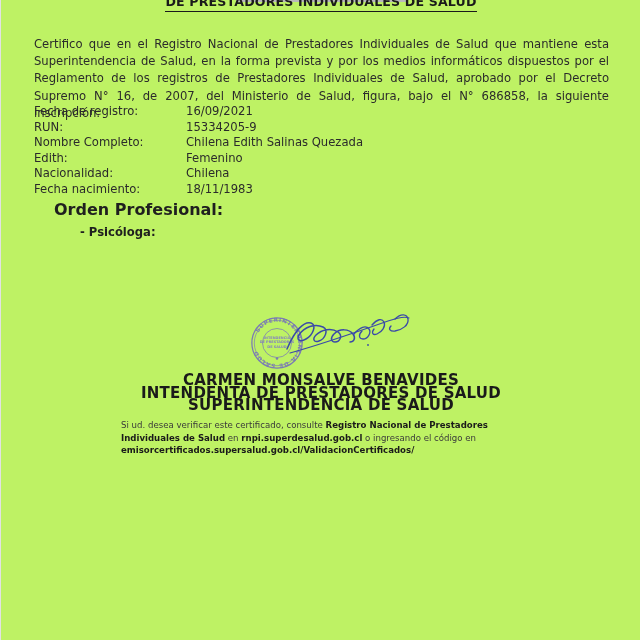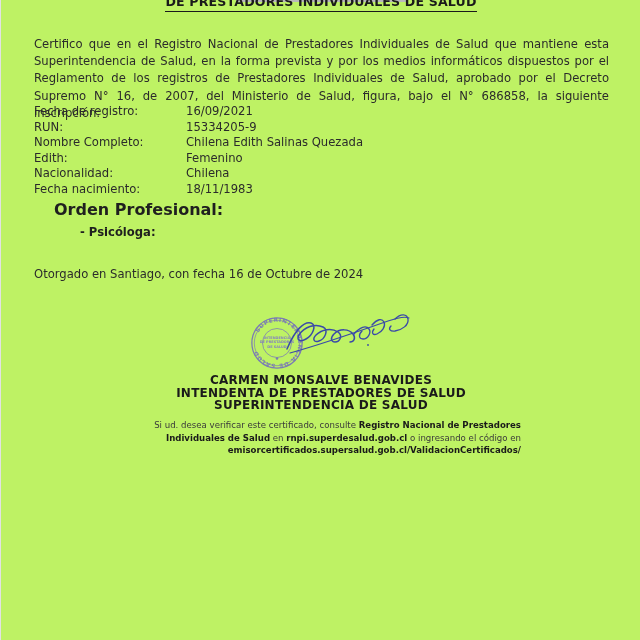--- a/index.html
+++ b/index.html
@@ -141,34 +141,34 @@
     height: 55px;
   }
 
   
   .signatory {
     position: absolute;
     left: 0;
     top: 374px;
     width: 640px;
     text-align: center;
-    font-size: 12px;
+    font-size: 15px;
     font-weight: bold;
     line-height: 12.6px;
     letter-spacing: 0.25px;
     color: #1a1a1a;
   }
 
   
   .footer {
     position: absolute;
     left: 120px;
     top: 419px;
     width: 400px;
-    text-align: right;
+    text-align: left;
     font-size: 8.6px;
     line-height: 12.6px;
     color: #3a3a3a;
   }
   .footer b { font-weight: bold; color: #1a1a1a; }
 </style>
 </head>
 <body>
 
 <div id="page">
@@ -208,21 +208,20 @@
     <tr>
       <td class="lbl">Fecha nacimiento:</td>
       <td class="val">18/11/1983</td>
     </tr>
   </tbody>
     </table>
 
   <div class="orden-head">Orden Profesional:</div>
   <div class="orden-item">- Psicóloga:</div>
 
-  <div class="otorgado">Otorgado en Santiago, con fecha 16 de Octubre de 2024</div>
 
   <div class="sig-area">
 
     <svg class="seal" viewBox="0 0 120 120">
       <defs>
         <path id="ringpath" d="M 60,60 m -44,0 a 44,44 0 1,1 88,0 a 44,44 0 1,1 -88,0"></path>
       </defs>
       <circle cx="60" cy="60" r="52" fill="none" stroke="#7b7bb4" stroke-width="2.6"></circle>
       <circle cx="60" cy="60" r="47" fill="none" stroke="#7b7bb4" stroke-width="1.4"></circle>
       <circle cx="60" cy="60" r="30" fill="none" stroke="#7b7bb4" stroke-width="1.6"></circle>

